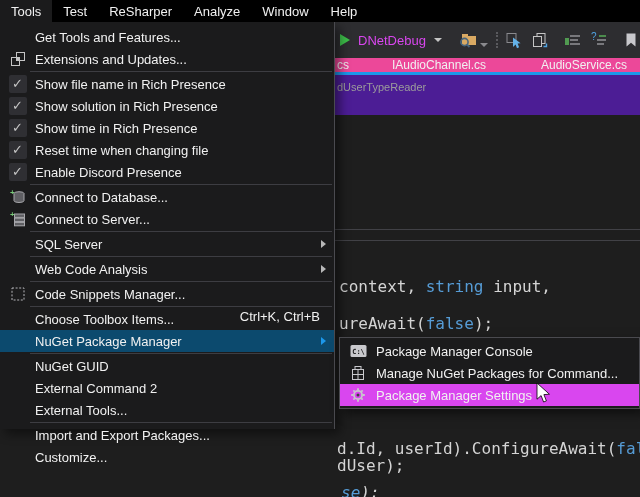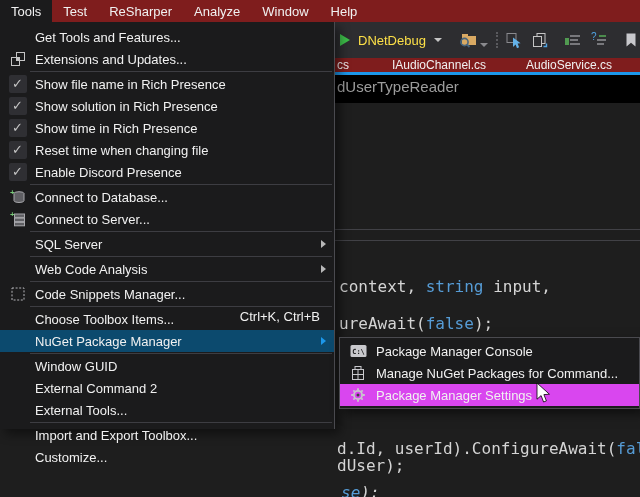--- a/index.html
+++ b/index.html
@@ -5,46 +5,46 @@
   html,body{margin:0;padding:0;}
   body{
     width:640px;height:497px;position:relative;overflow:hidden;
     background:#1E1E1E;
     font-family:"Liberation Sans",sans-serif;
     -webkit-font-smoothing:antialiased;
   }
   
   .menubar{
     position:absolute;left:0;top:0;width:640px;height:22px;
-    background:#7f1d1d;display:flex;align-items:stretch;
+    background:#000000;display:flex;align-items:stretch;
     color:#F1F1F1;font-size:13px;z-index:7;
   }
   .mb-item{display:flex;align-items:center;padding:0 11px;cursor:default;}
   .mb-item.active{background:#1B1B1C;}
   
   .toolbar{
     position:absolute;left:335px;top:22px;width:305px;height:36px;
     background:#2D2D30;display:flex;align-items:center;gap:8px;
-    padding-left:5px;box-sizing:border-box;color:#fde047;font-size:13px;z-index:1;
+    padding-left:5px;box-sizing:border-box;color:#d946ef;font-size:13px;z-index:1;
   }
   .play{width:0;height:0;border-top:6px solid transparent;border-bottom:6px solid transparent;border-left:10px solid #3DBE4A;}
   .chev{width:0;height:0;border-left:4px solid transparent;border-right:4px solid transparent;border-top:4px solid #C5C5C5;}
   .vsep{width:1px;height:18px;background:#46464A;}
   .grip{width:2px;height:16px;border-left:2px dotted #5A5A5E;}
   .tbico{display:flex;align-items:center;justify-content:center;}
   .sliver{margin-left:auto;width:3px;height:12px;background:#8A8A8E;}
   .tabstrip{
     position:absolute;left:335px;top:58px;width:305px;height:14px;
-    background:#7f1d1d;color:#F1F1F1;font-size:12px;z-index:1;text-align:right;
+    background:#ec4899;color:#F1F1F1;font-size:12px;z-index:1;text-align:right;
   }
   .tab{position:absolute;top:0;white-space:nowrap;cursor:default;}
   .tabline{position:absolute;left:335px;top:72px;width:305px;height:3px;background:#1C97EA;z-index:1;}
   .breadcrumb{
-    position:absolute;left:335px;top:75px;width:305px;height:28px;
-    background:#000000;color:#9C9C9C;font-size:15px;line-height:24px;
+    position:absolute;left:335px;top:75px;width:305px;height:40px;
+    background:#4c1d95;color:#9C9C9C;font-size:11px;line-height:24px;
     padding-left:2px;box-sizing:border-box;white-space:nowrap;overflow:hidden;z-index:1;
   }
   
   .editor{
     position:absolute;left:335px;top:99px;width:305px;height:398px;
     background:#1E1E1E;font-family:"DejaVu Sans Mono",monospace;
     font-size:16px;color:#D4D4D4;z-index:0;
   }
   .ed-line{position:absolute;white-space:pre;}
   .kw{color:#569CD6;}
@@ -164,21 +164,21 @@
       <path d="M2.5 1.5 h9 v13 l-4.5 -3.8 l-4.5 3.8 z" fill="#C8C8CC"></path>
     </svg>
   </div>
 
   <div class="sliver"></div>
 </div>
 
 <div class="tabstrip">
   <div class="tab" style="left:2px;"><span>cs</span></div>
   <div class="tab" style="left:57px;"><span>IAudioChannel.cs</span></div>
-  <div class="tab" style="left:191px;"><span>AudioService.cs</span></div>
+  <div class="tab" style="left:206px;"><span>AudioService.cs</span></div>
 </div>
 <div class="tabline"></div>
 
 <div class="breadcrumb">
   <span>dUserTypeReader</span>
 </div>
 
 <div class="editor">
   <div class="hline" style="top:130px;"></div>
   <div class="hline" style="top:141px;"></div>
@@ -318,38 +318,38 @@
     <span class="mi-label">NuGet Package Manager</span>
     <span class="mi-arrow"></span>
   </div>
 
   <div class="msep">
       <div class="msep-line"></div>
     </div>
 
   <div class="mi">
     <span class="mi-ico"></span>
-    <span class="mi-label">Window GUID</span>
+    <span class="mi-label">NuGet GUID</span>
   </div>
   <div class="mi">
     <span class="mi-ico"></span>
     <span class="mi-label">External Command 2</span>
   </div>
   <div class="mi">
     <span class="mi-ico"></span>
     <span class="mi-label">External Tools...</span>
   </div>
 
   <div class="msep">
       <div class="msep-line"></div>
     </div>
 
   <div class="mi">
     <span class="mi-ico"></span>
-    <span class="mi-label">Import and Export Toolbox...</span>
+    <span class="mi-label">Import and Export Packages...</span>
   </div>
   <div class="mi">
     <span class="mi-ico"></span>
     <span class="mi-label">Customize...</span>
   </div>
 </div>
 
 <div class="submenu">
   <div class="smi">
     <span class="smi-ico">

